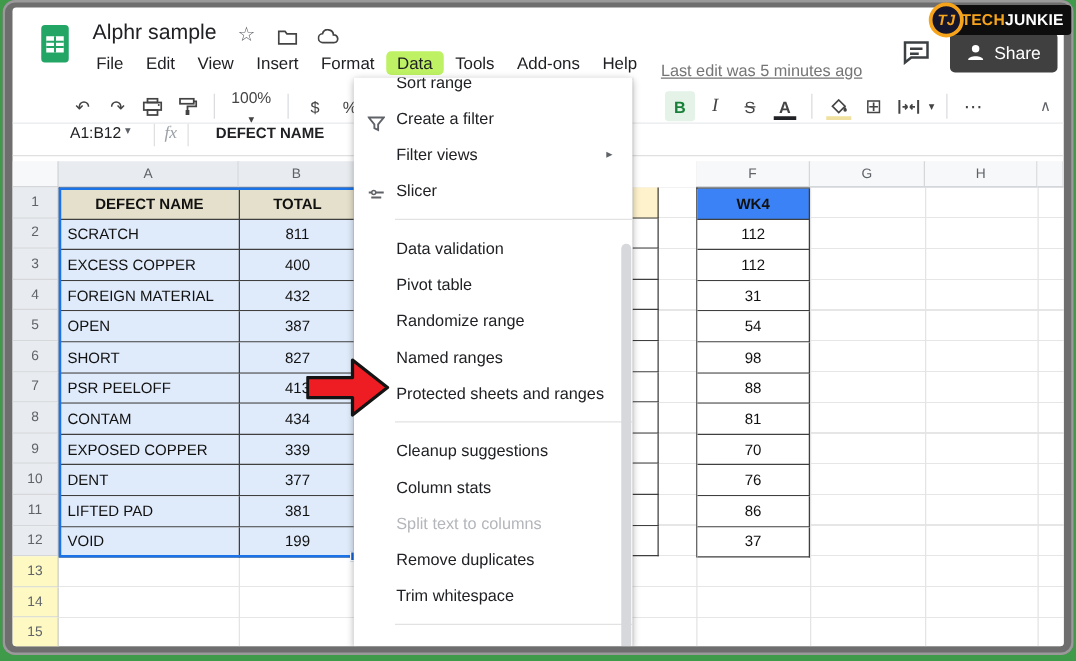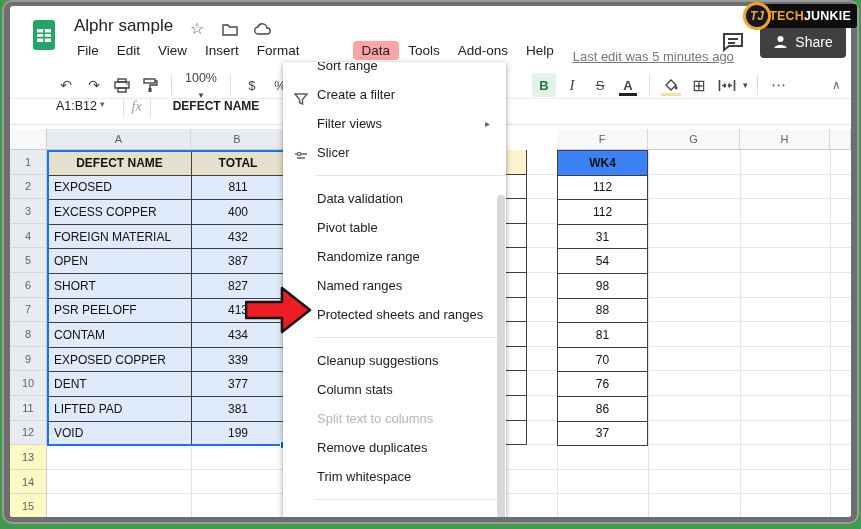--- a/index.html
+++ b/index.html
@@ -13,21 +13,21 @@
   .app   { position:absolute; left:10px; top:6px; width:841px; height:511px;
            background:#fff; border-radius:3px; overflow:hidden; }
 
   
   .sheets-logo { position:absolute; left:22px; top:13px; }
   .app-title { position:absolute; left:64px; top:10px; font-size:17px; color:#202124; }
   .title-ico { position:absolute; top:15px; color:#5f6368; font-size:16px; line-height:16px; }
   .menubar { position:absolute; left:58px; top:33px; display:flex; align-items:center;
              font-size:13.5px; color:#202124; height:22px; }
   .menubar .m { padding:2px 9px; border-radius:4px; cursor:default; }
-  .menubar .m.active { background:#fca5a5;margin-left:44px; }
+  .menubar .m.active { background:#bef264; }
   .last-edit { margin-left:10px; color:#757575; text-decoration:underline; font-size:13px;margin-top:12px; }
   .comment-btn { position:absolute; left:712px; top:26px; }
   .share-btn { position:absolute; left:750px; top:20px; width:86px; height:32px;
                background:#404040; border-radius:4px; color:#fff; font-size:14px;
                display:flex; align-items:center; justify-content:center; gap:7px; }
 
   
   .tj { position:absolute; top:2px; right:4px; width:114px; height:28px; z-index:99; }
   .tj-box { position:absolute; left:14px; right:0; top:2px; height:24px; background:#0d0d0d;
             border-radius:3px; display:flex; align-items:center; justify-content:flex-end;
@@ -285,21 +285,21 @@
       <div class="rn">14</div>
       <div class="rn">15</div>
     </div>
 
     <div class="tableAB">
       <div class="trow">
           <div class="cell cA hdr">DEFECT NAME</div>
           <div class="cell cB hdr">TOTAL</div>
         </div>
       <div class="trow">
-          <div class="cell cA">EXPOSED</div>
+          <div class="cell cA">SCRATCH</div>
           <div class="cell cB">811</div>
         </div>
       <div class="trow">
           <div class="cell cA">EXCESS COPPER</div>
           <div class="cell cB">400</div>
         </div>
       <div class="trow">
           <div class="cell cA">FOREIGN MATERIAL</div>
           <div class="cell cB">432</div>
         </div>

